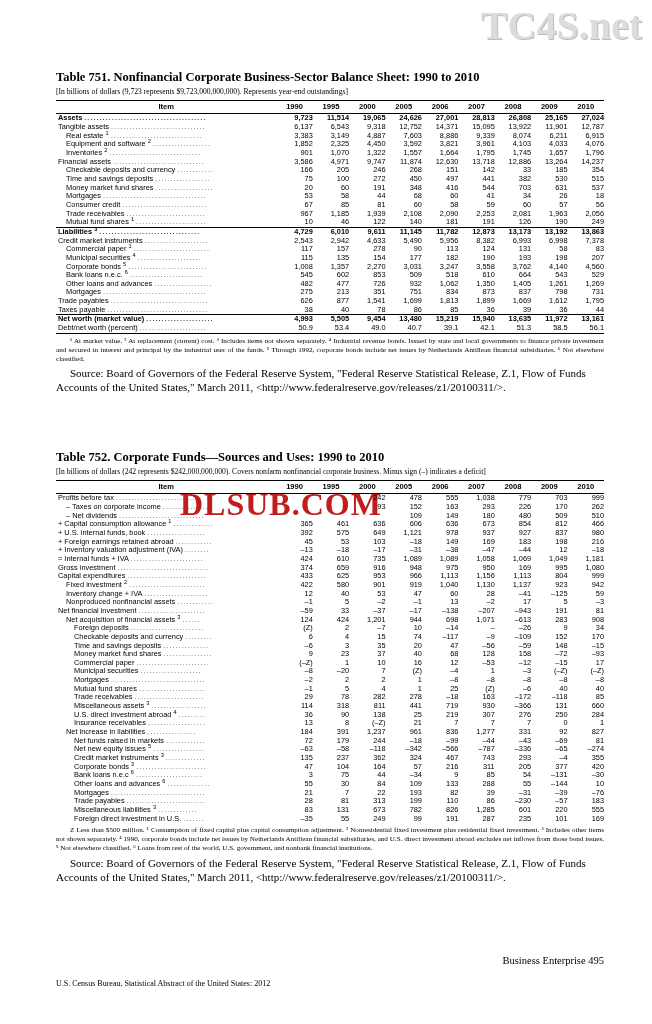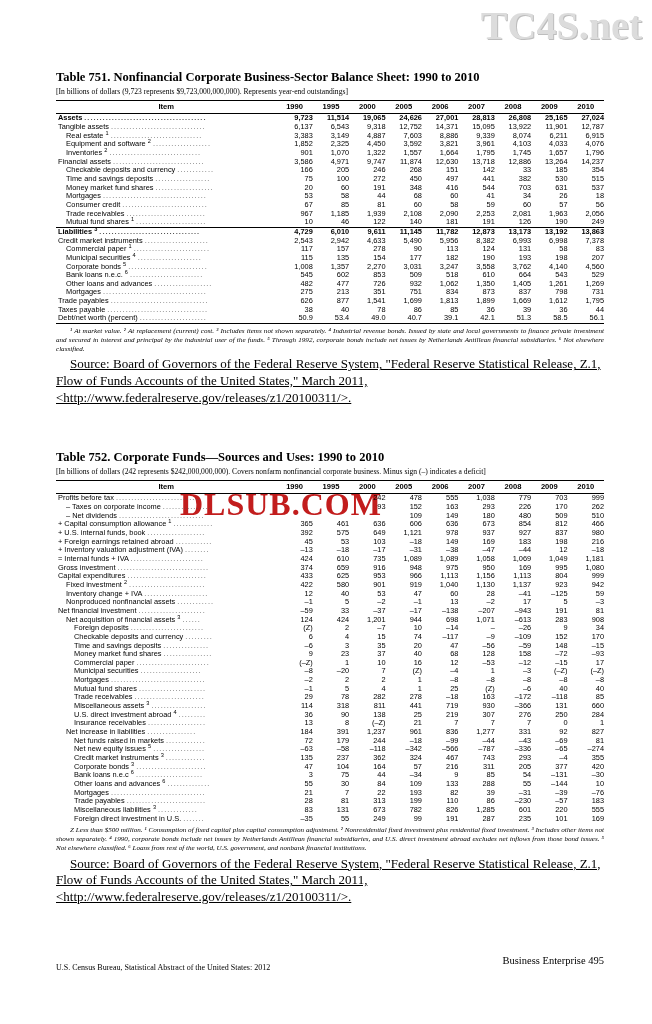--- a/index.html
+++ b/index.html
@@ -42,26 +42,26 @@
   td.lbl{text-align:left;padding-left:1px;white-space:nowrap;}
   td.num{text-align:right;padding-right:3px;white-space:nowrap;}
   tr.ind0 td.lbl{padding-left:2px;}
   tr.ind1 td.lbl{padding-left:10px;}
   tr.ind2 td.lbl{padding-left:18px;}
   tr.bold td{font-weight:bold;}
   tr.rule-top td{border-top:1.1px solid #000;}
   tr.rule-bot td{border-bottom:1.1px solid #000;}
 
   .foot{font-size:7.1px;line-height:1.28;margin-top:3px;text-align:justify;}
-  .foot .indent{text-indent:14px;display:block;font-style:italic;}
-  .src{font-size:13px;line-height:1.28;margin-top:2px;text-decoration:underline;}
+  .foot .indent{text-indent:14px;display:block;}
+  .src{font-size:11px;line-height:1.28;margin-top:2px;}
   .src .indent{text-indent:14px;display:block;}
   sup{font-size:5.6px;vertical-align:super;line-height:0;}
 
-  .footer-line{position:absolute;left:56px;bottom:52px;font-size:8px;
+  .footer-line{position:absolute;left:56px;bottom:36px;font-size:8px;
                font-family:"Liberation Serif",serif;}
   .footer-right{position:absolute;right:48px;bottom:58px;font-size:10.5px;
                 font-family:"Liberation Serif",serif;}
 </style>
 </head>
 <body>
 
 <div class="page">
 
   <div class="wm wm-tc4s">TC4S.net</div>
@@ -355,20 +355,32 @@
             <td class="num">38</td>
             <td class="num">40</td>
             <td class="num">78</td>
             <td class="num">86</td>
             <td class="num">85</td>
             <td class="num">36</td>
             <td class="num">39</td>
             <td class="num">36</td>
             <td class="num">44</td>
           </tr>
+          <tr class="ind0 bold rule-top">
+            <td class="lbl">Net worth (market value) <span style="letter-spacing:1px;color:#555">......................</span></td>
+            <td class="num">4,993</td>
+            <td class="num">5,505</td>
+            <td class="num">9,454</td>
+            <td class="num">13,480</td>
+            <td class="num">15,219</td>
+            <td class="num">15,940</td>
+            <td class="num">13,635</td>
+            <td class="num">11,972</td>
+            <td class="num">13,161</td>
+          </tr>
           <tr class="ind0 rule-bot">
             <td class="lbl">Debt/net worth (percent) <span style="letter-spacing:1px;color:#555">......................</span></td>
             <td class="num">50.9</td>
             <td class="num">53.4</td>
             <td class="num">49.0</td>
             <td class="num">40.7</td>
             <td class="num">39.1</td>
             <td class="num">42.1</td>
             <td class="num">51.3</td>
             <td class="num">58.5</td>

